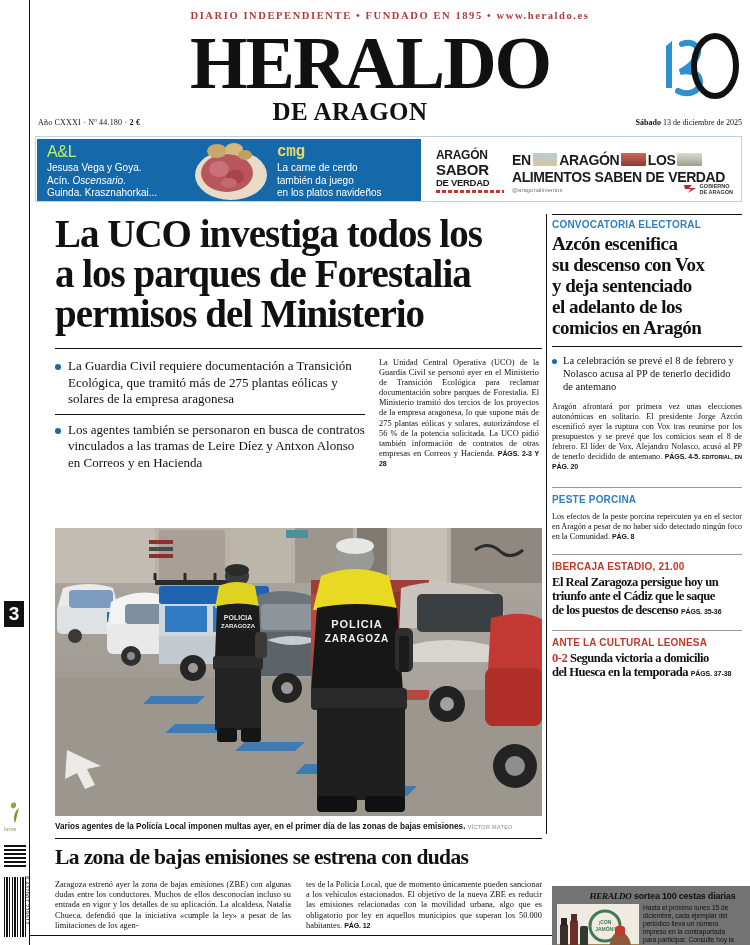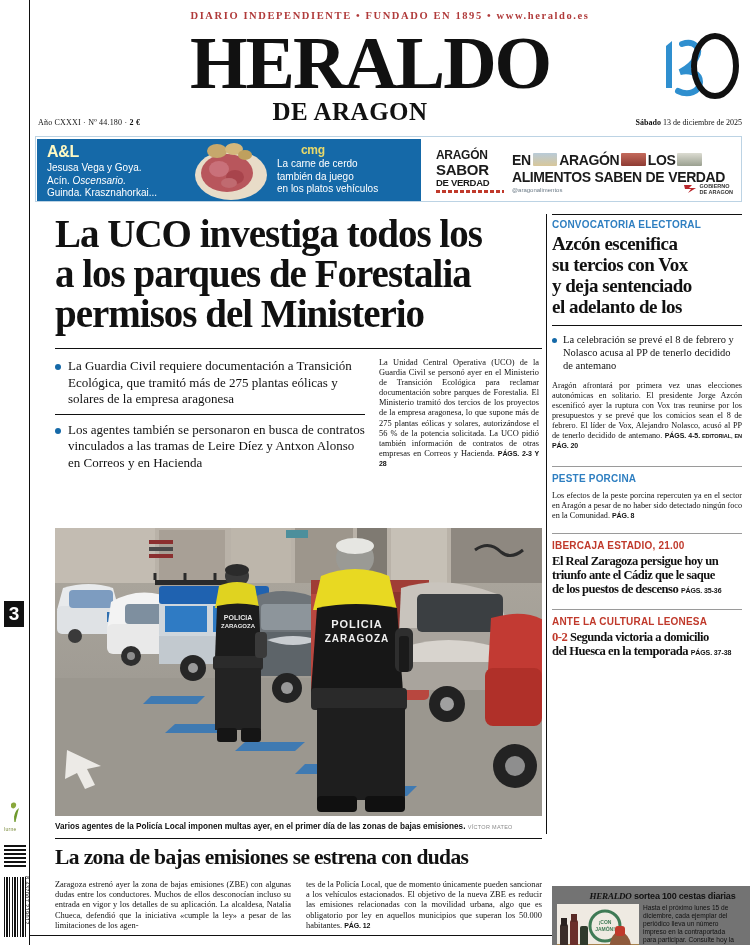--- a/index.html
+++ b/index.html
@@ -41,26 +41,26 @@
      font-size:8px; color:#111; letter-spacing:.2px; }
   .issue-line b { font-weight:bold; }
   .date-line { position:absolute; right:8px; top:118px; font-family:"Liberation Serif", serif;
      font-size:8px; color:#111; }
   .date-line b { font-weight:bold; }
 
   
   .banner { position:absolute; left:35px; top:136px; width:707px; height:66px; border:1px solid #bcd3e4; background:#fff; }
   .banner-blue { position:absolute; left:1px; top:2px; width:384px; height:62px; background:#1569a8; overflow:hidden; }
   .bb-left { position:absolute; left:10px; top:4px; width:140px; }
-  .bb-title { font-family:"Liberation Sans", sans-serif; font-weight:bold; font-size:16px; color:#fef9c3; letter-spacing:-.3px; }
+  .bb-title { font-family:"Liberation Sans", sans-serif; font-weight:normal; font-size:16px; color:#bef264; letter-spacing:-.3px; }
   .bb-lines { font-family:"Liberation Sans", sans-serif; font-size:10px; color:#fff; line-height:12.5px; margin-top:1px; }
   .bb-lines i { font-style:italic; }
   .bb-photo { position:absolute; left:150px; top:0px; width:85px; height:62px; overflow:hidden; }
   .bb-right { position:absolute; left:240px; top:4px; width:142px; }
-  .bb-cmg { font-family:Liberation Sans, sans-serif; font-weight:bold; font-size:12px; color:#e8d96a; letter-spacing:-.3px;margin-left:24px; }
+  .bb-cmg { font-family:Liberation Mono, monospace; font-weight:bold; font-size:16px; color:#e8d96a; letter-spacing:-.3px; }
   .bb-rlines { font-family:"Liberation Sans", sans-serif; font-size:10px; color:#fff; line-height:12.5px; margin-top:1px; }
 
   .banner-white { position:absolute; left:388px; top:2px; width:317px; height:62px; background:#fff; }
   .as-logo { position:absolute; left:12px; top:9px; width:68px; }
   .as-l1,.as-l2,.as-l3 { font-family:"Liberation Sans", sans-serif; font-weight:bold; color:#1b1b1b; letter-spacing:-.3px; }
   .as-l1 { font-size:12px; }
   .as-l2 { font-size:15px; line-height:15px; }
   .as-l3 { font-size:9.5px; }
   .as-dashes { margin-top:2px; height:3px; background: repeating-linear-gradient(to right,#c0392b 0 4px,#fff 4px 6px); }
   .as-slogan { position:absolute; left:88px; top:12px; width:190px; }
@@ -194,21 +194,21 @@
           <ellipse cx="30" cy="12" rx="10" ry="7" fill="#c6a86c"></ellipse>
           <ellipse cx="47" cy="10" rx="9" ry="6" fill="#d4b87c"></ellipse>
           <ellipse cx="58" cy="16" rx="7" ry="5" fill="#bfa05e"></ellipse>
         </svg>
       </div>
       <div class="bb-right">
         <div class="bb-cmg">cmg</div>
         <div class="bb-rlines">
           <div>La carne de cerdo</div>
           <div>también da juego</div>
-          <div>en los platos vehículos</div>
+          <div>en los platos navideños</div>
         </div>
       </div>
     </div>
 
     <div class="banner-white">
       <div class="as-logo">
         <div class="as-l1">ARAGÓN</div>
         <div class="as-l2">SABOR</div>
         <div class="as-l3">DE VERDAD</div>
         <div class="as-dashes"></div>
@@ -393,23 +393,24 @@
     <div class="second-col"><span>tes de la Policía Local, que de momento únicamente pueden sancionar a los vehículos estacionados. El objetivo de la nueva ZBE es reducir las emisiones relacionadas con la movilidad urbana, algo que es obligatorio por ley en aquellos municipios que superan los 50.000 habitantes. </span><span class="pref">PÁG. 12</span></div>
   </div>
   <div class="bottom-rule"></div>
 
   <div class="side-col">
 
     <div class="side-rule"></div>
     <div class="kicker blue" style="margin-top:4px">CONVOCATORIA ELECTORAL</div>
     <div class="side-head" style="font-size:19px;line-height:21px;margin-top:3px">
       <div>Azcón escenifica</div>
-      <div>su tercios con Vox</div>
+      <div>su descenso con Vox</div>
       <div>y deja sentenciado</div>
       <div>el adelanto de los</div>
+      <div>comicios en Aragón</div>
     </div>
     <div class="side-rule" style="margin-top:8px"></div>
     <div class="side-bullet" style="margin-top:7px">La celebración se prevé el 8 de febrero y Nolasco acusa al PP de tenerlo decidido de antemano</div>
     <div class="side-text" style="margin-top:9px"><span>Aragón afrontará por primera vez unas elecciones autonómicas en solitario. El presidente Jorge Azcón escenificó ayer la ruptura con Vox tras reunirse por los presupuestos y se prevé que los comicios sean el 8 de febrero. El líder de Vox, Alejandro Nolasco, acusó al PP de tenerlo decidido de antemano. </span><span class="pref">PÁGS. 4-5.</span><span class="pref" style="font-size:5.6px"> EDITORIAL, EN </span><span class="pref">PÁG. 20</span></div>
 
     <div class="side-thin" style="margin-top:15px"></div>
     <div class="kicker blue" style="margin-top:6px">PESTE PORCINA</div>
     <div class="side-text" style="margin-top:7px"><span>Los efectos de la peste porcina repercuten ya en el sector en Aragón a pesar de no haber sido detectado ningún foco en la Comunidad. </span><span class="pref">PÁG. 8</span></div>
 
     <div class="side-thin" style="margin-top:12px"></div>

